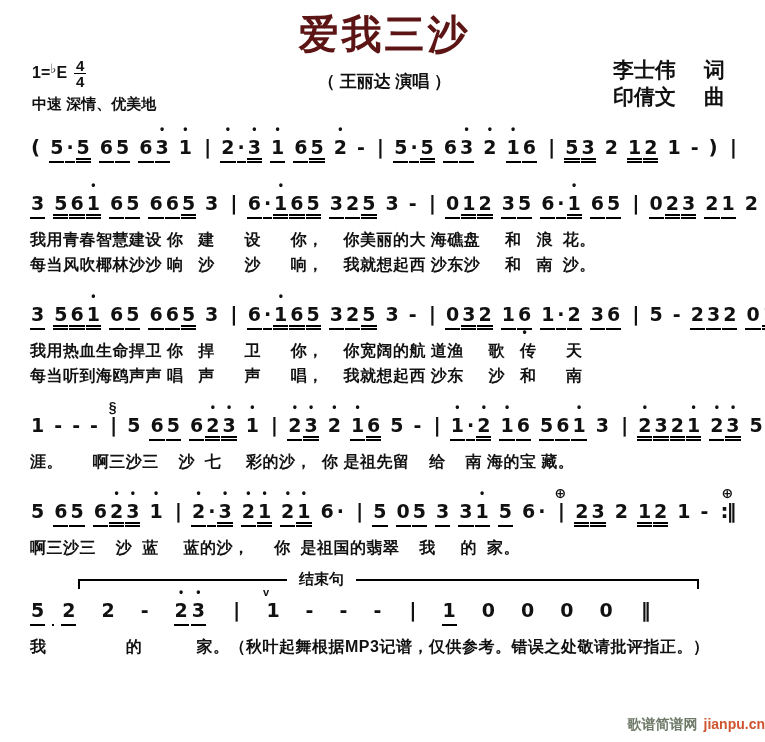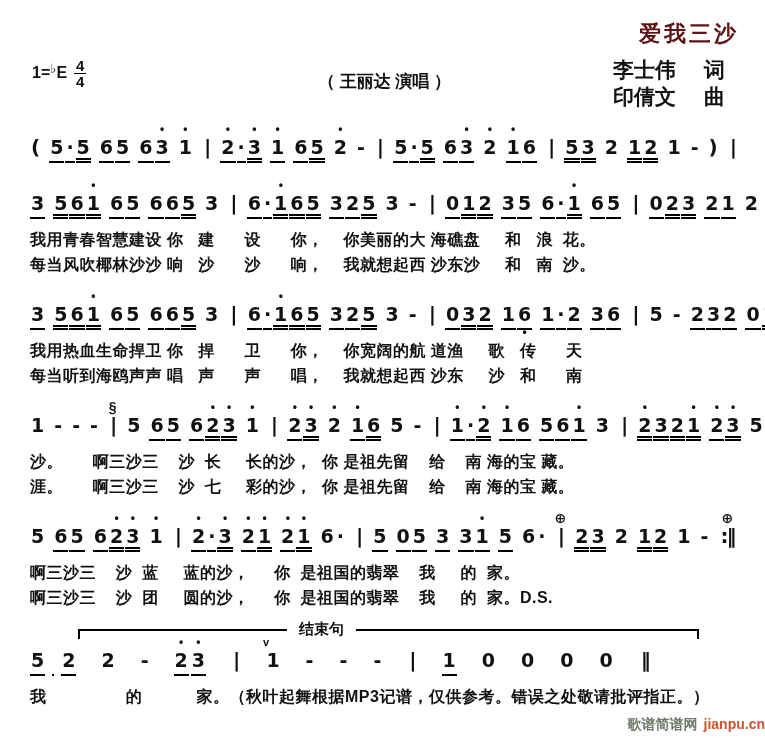--- a/index.html
+++ b/index.html
@@ -2,21 +2,21 @@
 <html><head>
 <meta charset="utf-8">
 <style>
   html,body{margin:0;padding:0;background:#fff;}
   .page{position:relative;width:765px;height:742px;background:#ffffff;overflow:hidden;
         font-family:"Liberation Sans","DejaVu Sans",sans-serif;color:#111;}
   .inner{padding:14px 26px 0 30px;}
 
   
   .hdr{position:relative;height:110px;}
-  .title{text-align:right;font-size:22px;font-weight:bold;letter-spacing:3px;color:#5c1414;line-height:40px;}
+  .title{text-align:center;font-size:40px;font-weight:bold;letter-spacing:3px;color:#5c1414;line-height:40px;}
   .subtitle{position:absolute;left:0;right:0;top:56px;text-align:center;font-size:17px;font-weight:bold;}
   .keyblock{position:absolute;left:2px;top:46px;font-weight:bold;font-size:16px;}
   .keyline{display:flex;align-items:center;height:26px;}
   .flat{font-size:13px;vertical-align:super;position:relative;top:-5px;}
   .timesig{display:inline-flex;flex-direction:column;align-items:center;margin-left:7px;font-size:15px;line-height:13px;}
   .timesig .num{border-bottom:1.5px solid #000;padding:0 2px 1px;}
   .timesig .den{padding-top:1px;}
   .tempo{margin-top:9px;font-size:15px;font-weight:bold;}
   .credits{position:absolute;right:14px;top:42px;font-size:21px;font-weight:bold;line-height:27px;}
   .credit{display:flex;justify-content:space-between;width:112px;}
@@ -71,20 +71,21 @@
       <div class="keyblock">
         <div class="keyline">
           <span>1=</span>
             <span class="flat">♭</span>
             <span>E</span>
           <span class="timesig">
             <span class="num">4</span>
             <span class="den">4</span>
           </span>
         </div>
+        <div class="tempo">中速 深情、优美地</div>
       </div>
       <div class="credits">
         <div class="credit">
           <span>李士伟</span>
           <span>词</span>
         </div>
         <div class="credit">
           <span>印倩文</span>
           <span>曲</span>
         </div>
@@ -876,21 +877,20 @@
             <span class="ntop">•</span>
             <span class="nd u2">3</span>
             <span class="nbot"></span>
           </span>
           <span class="n">
             <span class="ntop"></span>
             <span class="nd">5</span>
             <span class="nbot"></span>
           </span>
         </div>
-      <p class="lyr">沙。      啊三沙三    沙  长     长的沙，  你 是祖先留    给    南 海的宝 藏。</p>
       <p class="lyr">涯。      啊三沙三    沙  七     彩的沙，  你 是祖先留    给    南 海的宝 藏。</p>
     </div>
 
     <div class="system">
       <div class="notes">
           <span class="n">
             <span class="ntop"></span>
             <span class="nd">5</span>
             <span class="nbot"></span>
           </span>
@@ -1064,21 +1064,20 @@
             <span class="nd">-</span>
             <span class="nbot"></span>
           </span>
           <span class="n bar">
             <span class="ntop mark">⊕</span>
             <span class="nd">:‖</span>
             <span class="nbot"></span>
           </span>
         </div>
       <p class="lyr">啊三沙三    沙  蓝     蓝的沙，     你  是祖国的翡翠    我     的  家。</p>
-      <p class="lyr">啊三沙三    沙  团     圆的沙，     你  是祖国的翡翠    我     的  家。D.S.</p>
     </div>
 
     <div class="ending">
       <div class="eline"></div>
       <span class="elbl">结束句</span>
     </div>
 
     <div class="system wide">
       <div class="notes">
           <span class="n">

